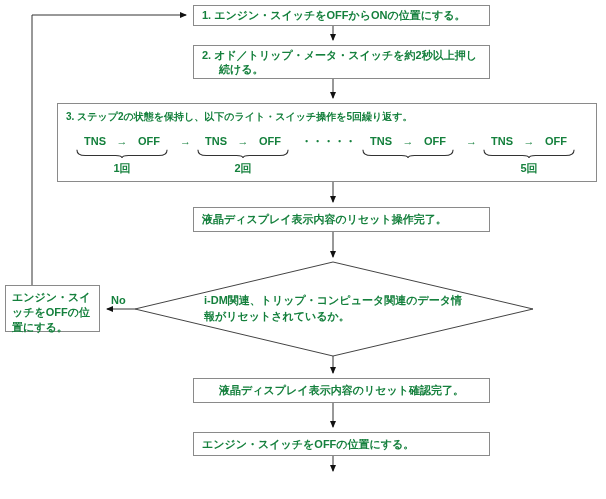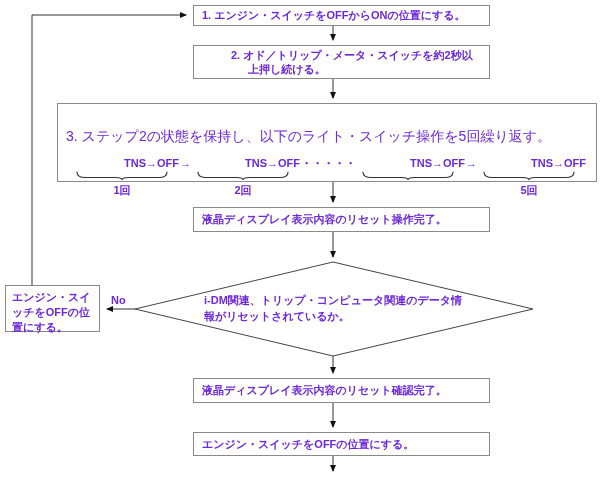--- a/index.html
+++ b/index.html
@@ -1,32 +1,32 @@
 <!DOCTYPE html>
 <html><head>
 <meta charset="utf-8">
 <style>
   html,body { margin:0; padding:0; background:#fff; }
   .canvas {
     position:relative; width:606px; height:499px; background:#ffffff;
     font-family:"Liberation Sans","DejaVu Sans",sans-serif;
-    color:#6d28d9; overflow:hidden;
+    color:#15803d; overflow:hidden;
   }
   svg.overlay { position:absolute; left:0; top:0; width:606px; height:499px; }
   .box {
     position:absolute; background:#fff; border:1px solid #8a8a8a;
     box-sizing:border-box; font-size:11px; font-weight:600; line-height:1.3;
     display:flex; align-items:center; padding:2px 8px;
   }
   .box.block { display:block; }
-  .hang { padding-left:17px; text-indent:-17px;margin-left:29px; }
-  .step3-heading { font-size:14px; font-weight:400; margin:19px 0 0 0; }
+  .hang { padding-left:17px; text-indent:-17px; }
+  .step3-heading { font-size:10px; font-weight:700; margin:2px 0 0 0; }
   .seq-row { display:flex; align-items:flex-start; margin:11px 0 0 10px; }
   .seq-group { width:92px; margin-right:6px; text-align:center; }
-  .seq-top { display:flex; justify-content:space-between; padding:0 8px; font-size:11px; font-weight:600;margin-left:40px; }
+  .seq-top { display:flex; justify-content:space-between; padding:0 8px; font-size:11px; font-weight:600; }
   .seq-brace { display:block; width:100%; height:9px; margin-top:1px; }
   .seq-label { font-size:11px; font-weight:600; margin-top:3px; }
   .seq-sep { font-size:11px; font-weight:600; margin:0 6px; line-height:15px; white-space:nowrap; }
   .float-label { position:absolute; font-size:11px; font-weight:600; background:#fff; padding:0 2px;text-align:center; }
   .diamond-text { position:absolute; left:204px; top:293px; width:262px; font-size:11px; font-weight:700; line-height:1.45; }
   .center { justify-content:center; text-align:center; }
 </style>
 </head>
 <body>
 
@@ -124,21 +124,21 @@
   </div>
 
   <div class="diamond-text">i-DM関連、トリップ・コンピュータ関連のデータ情報がリセットされているか。</div>
   <div class="float-label" style="left:109px; top:294px;">No</div>
   <div class="float-label" style="left:303px; top:376px;">Yes</div>
 
   <div class="box block" style="left:5px; top:285px; width:95px; height:47px; padding:4px 6px; line-height:1.35;">
     <span>エンジン・スイッチをOFFの位置にする。</span>
   </div>
 
-  <div class="box" style="left:193px; top:378px; width:297px; height:25px;">
+  <div class="box" style="left:193px; top:378px; width:297px; height:25px;justify-content:center;">
     <span>液晶ディスプレイ表示内容のリセット確認完了。</span>
   </div>
 
   <div class="box" style="left:193px; top:432px; width:297px; height:24px;">
     <span>エンジン・スイッチをOFFの位置にする。</span>
   </div>
 
   <div class="box center" style="left:305px; top:476px; width:66px; height:21px;margin-top:40px;">
     <span>終了</span>
   </div>

